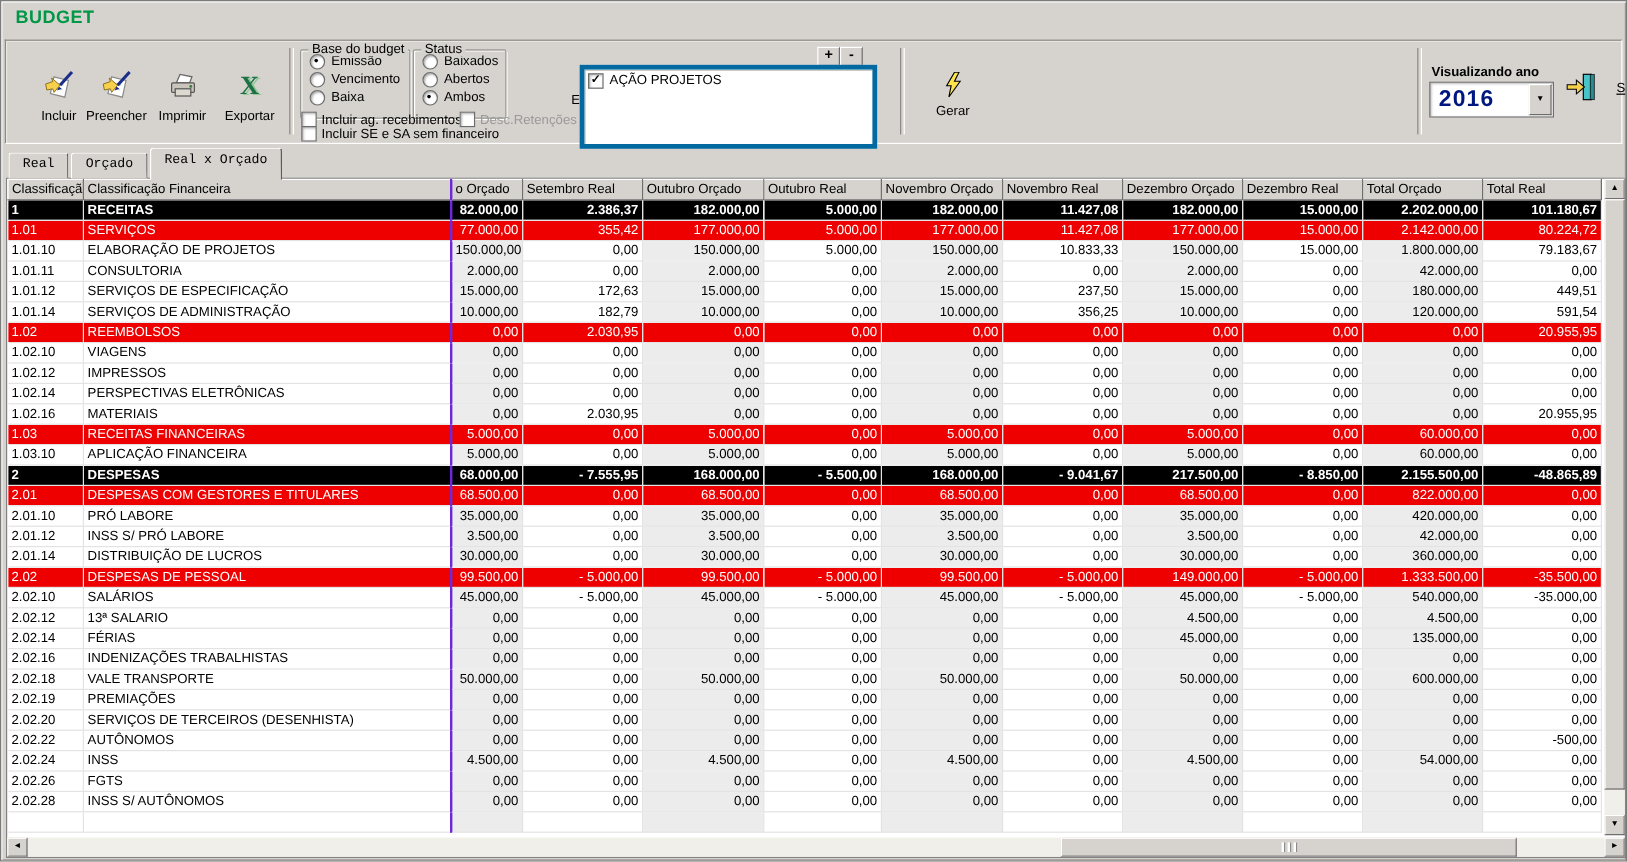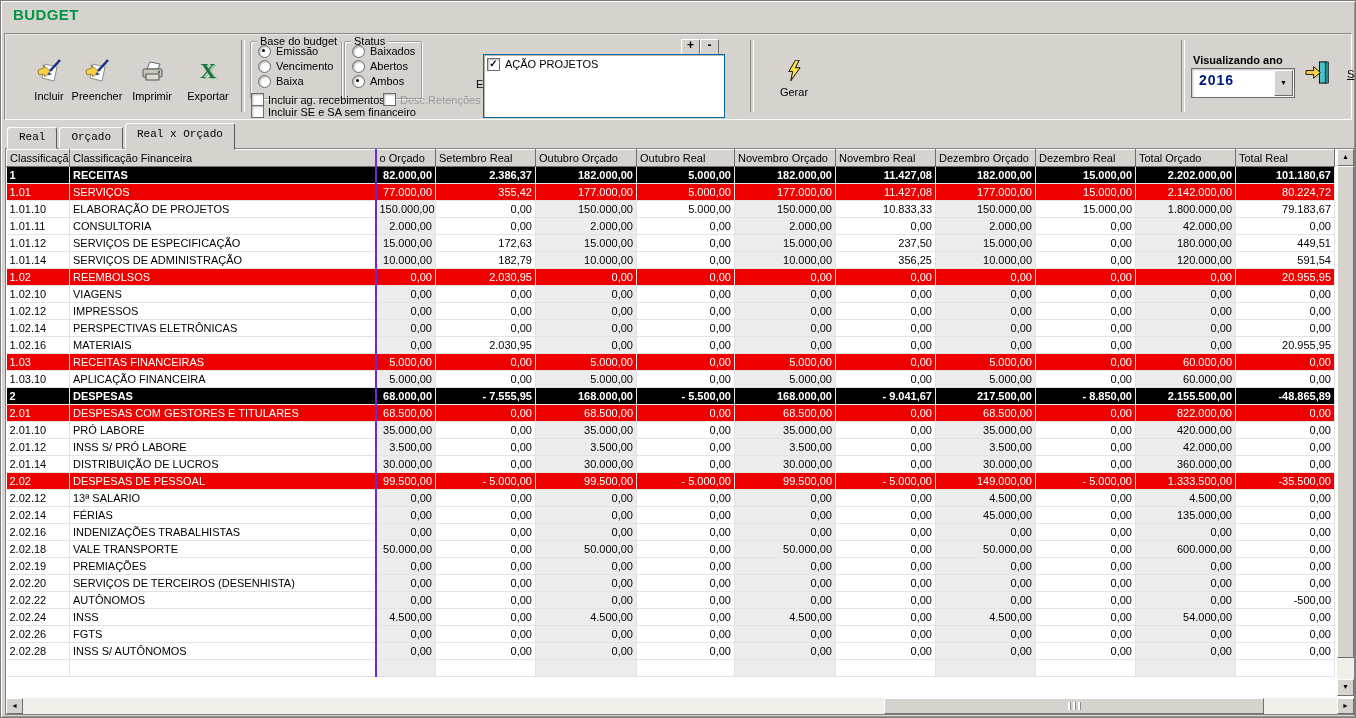--- a/index.html
+++ b/index.html
@@ -23,30 +23,30 @@
   .radio{width:11px;height:11px;border-radius:50%;background:#fff;border:1px solid #6d6d6d;
          box-shadow:inset 1px 1px 2px rgba(0,0,0,.35);position:relative;flex:none;}
   .radio.checked::after{content:"";position:absolute;left:3px;top:3px;width:3px;height:3px;border-radius:50%;background:#000;}
   .cb-row{position:absolute;display:flex;align-items:center;gap:4px;height:13px;}
   .checkbox{width:11px;height:11px;background:#fff;border:1px solid #6d6d6d;
             box-shadow:inset 1px 1px 2px rgba(0,0,0,.3);font-size:10px;line-height:10px;text-align:center;flex:none;}
   .checkbox.checked::before{content:"\2713";font-weight:bold;}
   .cb-row.disabled .lbl{color:#9a9a9a;}
   #empresas-label{position:absolute;left:471px;top:6px;margin-top:38px;}
   #empresas-list{position:absolute;left:478px;top:20px;width:234px;height:58px;background:#fff;
-                 border:1px solid #0369a1;box-shadow:inset 1px 1px 0 #b9b6af;padding:2px 3px;}
+                 border:4px solid #0369a1;box-shadow:inset 1px 1px 0 #b9b6af;padding:2px 3px;}
   .list-item{display:flex;gap:5px;align-items:center;height:14px;}
   .mini-btn{position:absolute;top:5px;width:17px;height:14px;background:#D6D3CE;
             border:1px solid;border-color:#fff #6d6d6d #6d6d6d #fff;
             text-align:center;line-height:11px;font-weight:bold;font-size:12px;}
   #gerar{position:absolute;left:735px;top:26px;width:44px;display:flex;flex-direction:column;align-items:center;gap:3px;margin-left:32px;}
   #viz-label{position:absolute;left:1188px;top:20px;font-weight:bold;text-align:right;}
   #year-combo{position:absolute;left:1186px;top:34px;width:102px;height:28px;background:#fff;
               border:1px solid #6d6d6d;box-shadow:inset 1px 1px 2px rgba(0,0,0,.25);}
-  #year-value{position:absolute;left:7px;top:3px;font-size:14px;font-weight:bold;color:#001780;letter-spacing:1px;text-align:right;}
+  #year-value{position:absolute;left:7px;top:3px;font-size:19px;font-weight:bold;color:#001780;letter-spacing:1px;text-align:right;}
   #year-drop{position:absolute;right:1px;top:1px;bottom:1px;width:17px;background:#D6D3CE;
              border:1px solid;border-color:#fff #6d6d6d #6d6d6d #fff;text-align:center;font-size:7px;line-height:23px;}
   #sair{position:absolute;left:1299px;top:26px;width:46px;display:flex;flex-direction:row;align-items:center;gap:16px;}
   
   #tabbar{position:absolute;left:6px;top:125px;height:23px;display:flex;align-items:flex-end;z-index:3;font-family:Liberation Mono, monospace;}
   .tab{height:17px;padding:3px 11px 0;background:#D6D3CE;border:1px solid;border-color:#fff #5a5a5a #D6D3CE #fff;
        border-radius:3px 3px 0 0;margin-right:2px;white-space:nowrap;}
   .tab.active{height:21px;padding-top:4px;margin-bottom:-1px;z-index:4;}
   
   #grid{position:absolute;left:4px;top:147px;width:1348px;height:565px;background:#fff;
@@ -504,20 +504,34 @@
             <td class="num shade">99.500,00</td>
             <td class="num">- 5.000,00</td>
             <td class="num shade">99.500,00</td>
             <td class="num">- 5.000,00</td>
             <td class="num shade">149.000,00</td>
             <td class="num">- 5.000,00</td>
             <td class="num shade">1.333.500,00</td>
             <td class="num">-35.500,00</td>
           </tr>
           <tr class="r-item">
+            <td>2.02.10</td>
+            <td>SALÁRIOS</td>
+            <td class="num shade">45.000,00</td>
+            <td class="num">- 5.000,00</td>
+            <td class="num shade">45.000,00</td>
+            <td class="num">- 5.000,00</td>
+            <td class="num shade">45.000,00</td>
+            <td class="num">- 5.000,00</td>
+            <td class="num shade">45.000,00</td>
+            <td class="num">- 5.000,00</td>
+            <td class="num shade">540.000,00</td>
+            <td class="num">-35.000,00</td>
+          </tr>
+          <tr class="r-item">
             <td>2.02.12</td>
             <td>13ª SALARIO</td>
             <td class="num shade">0,00</td>
             <td class="num">0,00</td>
             <td class="num shade">0,00</td>
             <td class="num">0,00</td>
             <td class="num shade">0,00</td>
             <td class="num">0,00</td>
             <td class="num shade">4.500,00</td>
             <td class="num">0,00</td>

